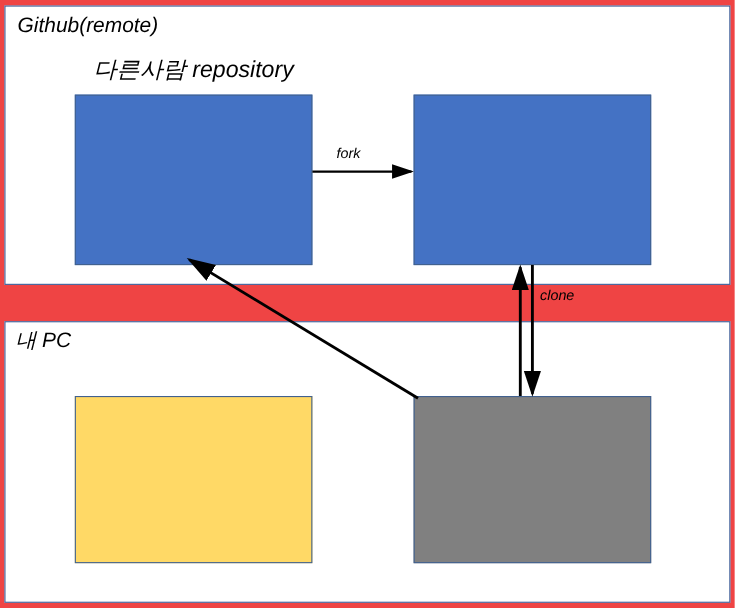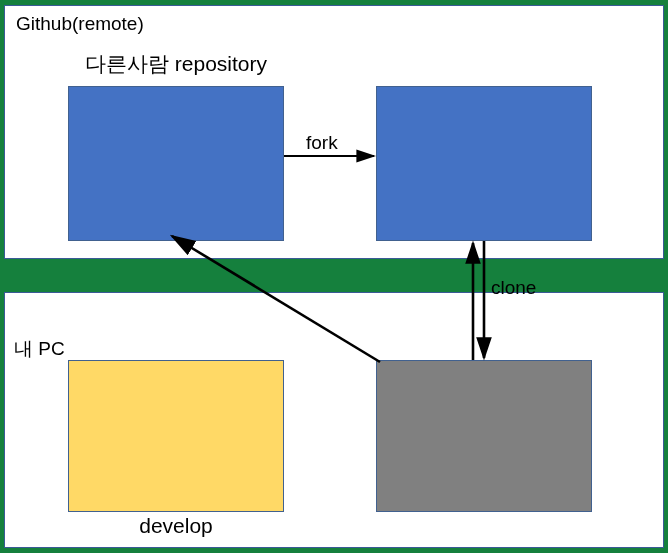--- a/index.html
+++ b/index.html
@@ -7,22 +7,23 @@
     padding: 0;
     background: #ffffff;
   }
   body {
     font-family: "Liberation Sans", sans-serif;
   }
   #canvas {
     position: relative;
     width: 668px;
     height: 553px;
-    background: #15803d;
+    background: #ef4444;
     overflow: hidden;
+    font-style: italic;
   }
   .container-box {
     position: absolute;
     border: 1px solid #3a5a96;
     background: #ffffff;
     box-sizing: border-box;
   }
   #github-container {
     left: 4px;
     top: 5px;
@@ -42,21 +43,20 @@
     white-space: nowrap;
     line-height: 1;
   }
   #github-title {
     left: 16px;
     top: 14px;
   }
   #pc-title {
     left: 14px;
     top: 300px;
-    margin-top: 39px;
   }
   .node-label {
     position: absolute;
     font-size: 21px;
     color: #000000;
     white-space: nowrap;
     text-align: center;
     line-height: 1;
   }
   #other-repo-label {
@@ -102,37 +102,36 @@
   }
   #local-repo-box {
     left: 376px;
     top: 360px;
     width: 216px;
     height: 152px;
     background: #808080;
   }
   .edge-label {
     position: absolute;
-    font-size: 19px;
+    font-size: 13px;
     color: #000000;
     white-space: nowrap;
     line-height: 1;
   }
   #fork-label {
     left: 306px;
     top: 133px;
   }
   #remote-label {
     left: 253px;
     top: 262px;
   }
   #clone-label {
     left: 491px;
     top: 262px;
-    margin-top: 16px;
   }
   #edges {
     position: absolute;
     left: 0;
     top: 0;
     width: 668px;
     height: 553px;
     pointer-events: none;
   }
 </style>
@@ -151,21 +150,20 @@
 
   <div class="node-label" id="other-repo-label">다른사람 repository</div>
 
   <div class="node-box" id="other-repo-box"></div>
 
 
   <div class="node-box" id="my-repo-box"></div>
 
   <div class="node-box" id="develop-box"></div>
 
-  <div class="node-label" id="develop-label">develop</div>
 
   <div class="node-box" id="local-repo-box"></div>
 
   <div class="edge-label" id="fork-label">fork</div>
 
 
   <div class="edge-label" id="clone-label">clone</div>
 
   <svg id="edges" viewBox="0 0 668 553">
     <defs>

